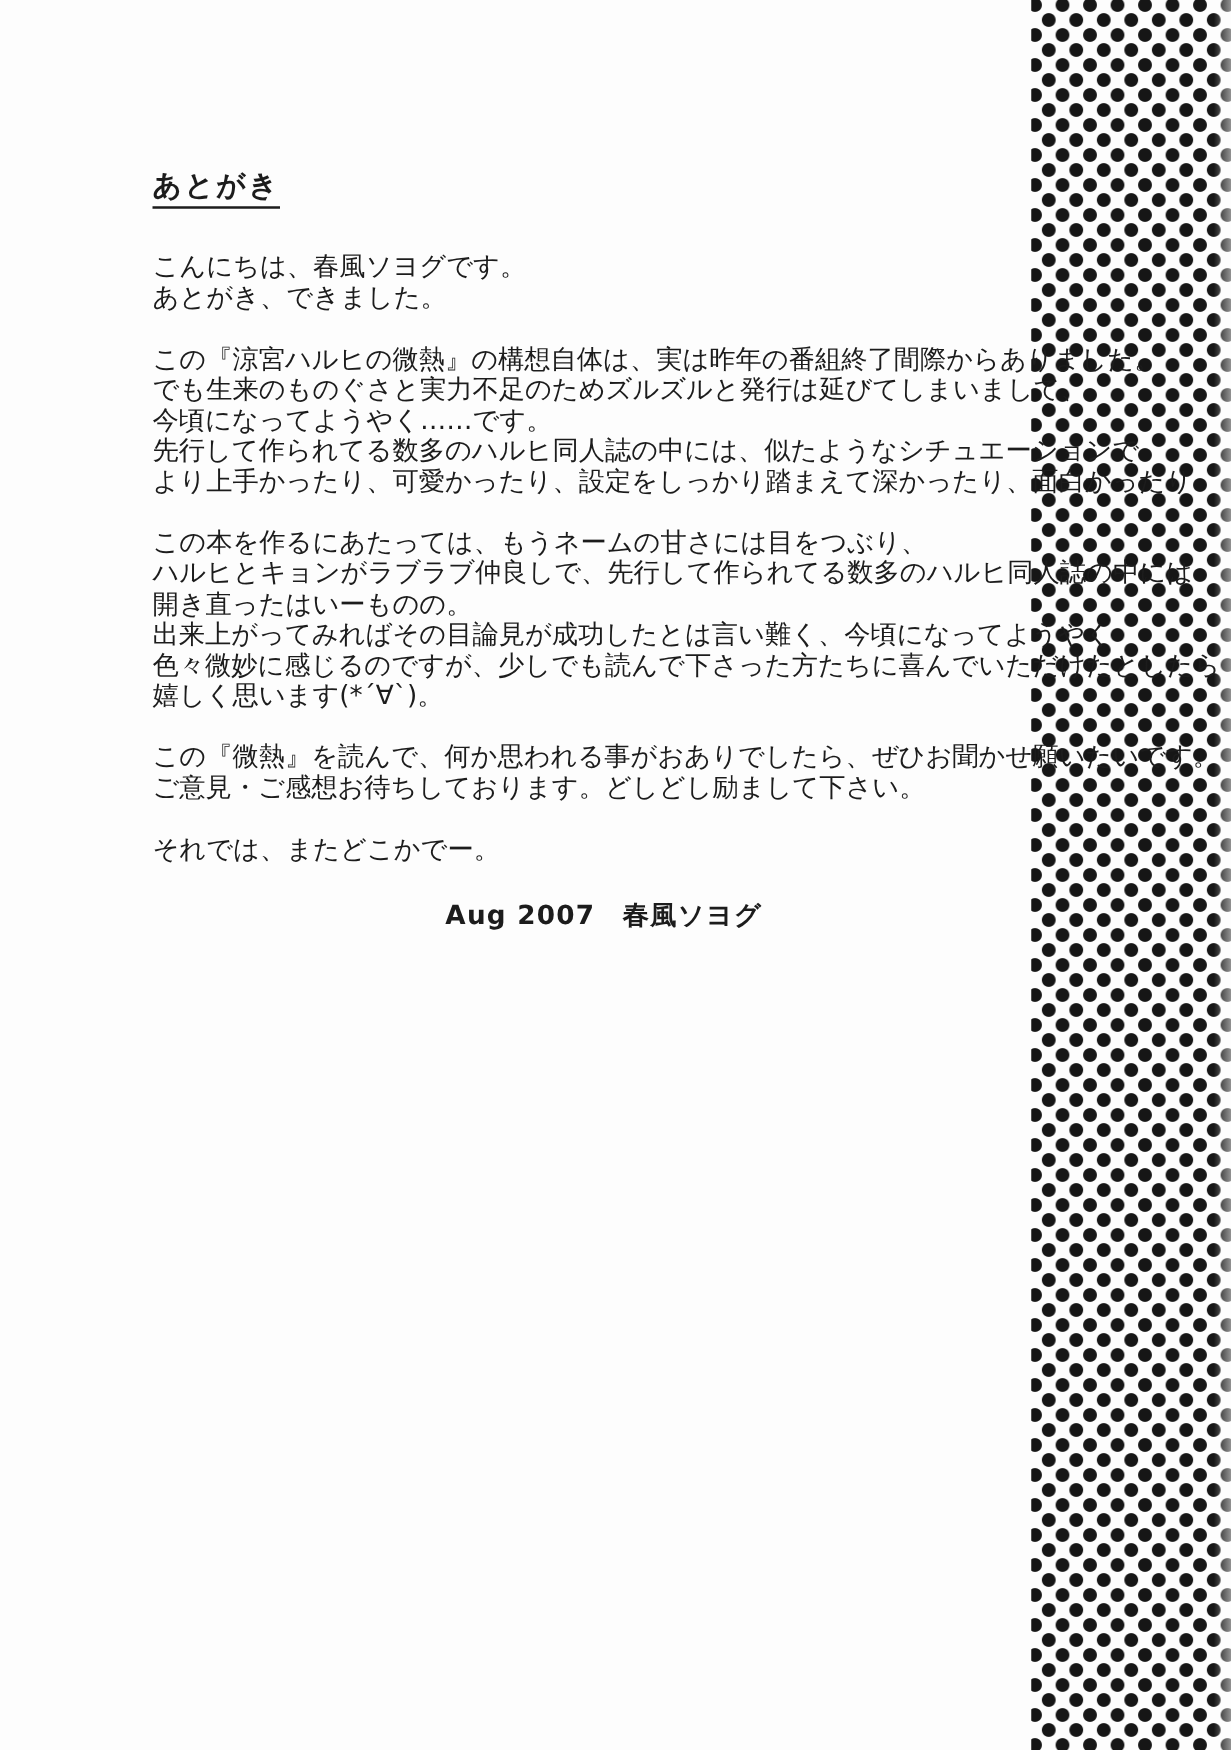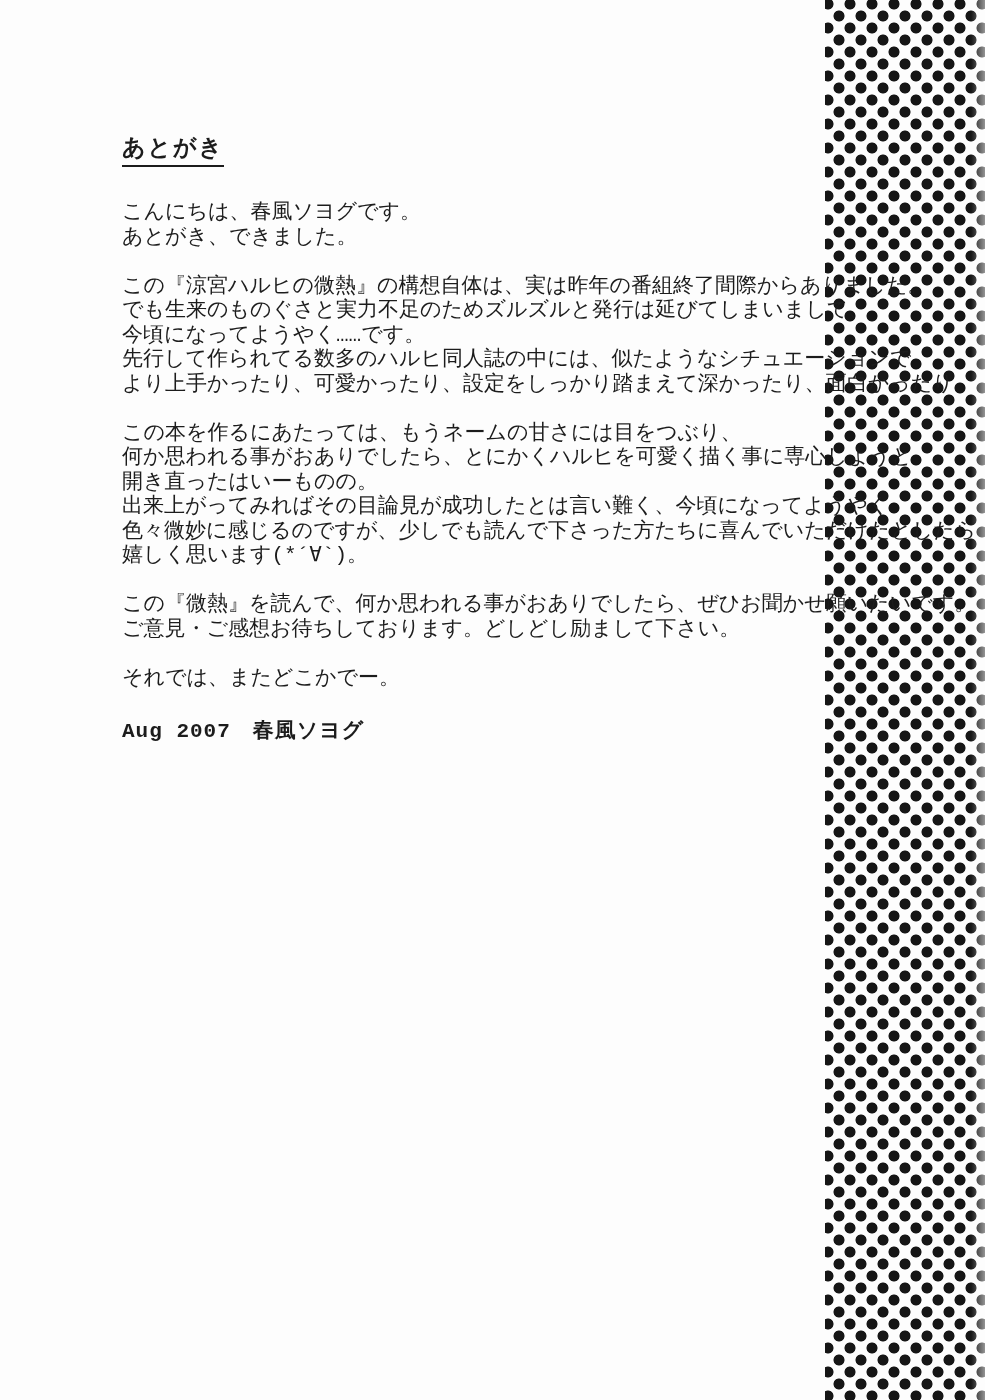--- a/index.html
+++ b/index.html
@@ -1,20 +1,20 @@
 <!DOCTYPE html>
 <html lang="ja" style="--bg: #fdfdfd; --ink: #1c1c1c; --dot: #161616;"><head>
 <meta charset="utf-8">
 <style>
   :root {
     --bg: #fdfdfd;
     --ink: #1c1c1c;
     --dot: #161616;
   }
-  * { box-sizing: border-box; font-family: Liberation Mono, monospace; }
+  * { box-sizing: border-box; }
   html, body { margin: 0; padding: 0; }
   body {
     width: 985px;
     height: 1400px;
     background: var(--bg);
     font-family: "DejaVu Sans", "Liberation Sans", sans-serif;
     color: var(--ink);
     overflow: hidden;
   }
   .page {
@@ -69,20 +69,21 @@
   }
   .text-line {
     white-space: nowrap;
   }
   .signature {
     margin-top: 26px;
     font-size: 21px;
     line-height: 30px;
     font-weight: bold;
     letter-spacing: 1px;
+    text-align: center;
   }
 </style>
 </head>
 <body>
 
 <div class="page">
 
   <div class="dots-strip"></div>
 
   <div class="content">
@@ -97,21 +98,21 @@
     <div class="para">
       <div class="text-line">この『涼宮ハルヒの微熱』の構想自体は、実は昨年の番組終了間際からありました。</div>
       <div class="text-line">でも生来のものぐさと実力不足のためズルズルと発行は延びてしまいまして、</div>
       <div class="text-line">今頃になってようやく……です。</div>
       <div class="text-line">先行して作られてる数多のハルヒ同人誌の中には、似たようなシチュエーションで</div>
       <div class="text-line">より上手かったり、可愛かったり、設定をしっかり踏まえて深かったり、面白かったり</div>
     </div>
 
     <div class="para">
       <div class="text-line">この本を作るにあたっては、もうネームの甘さには目をつぶり、</div>
-      <div class="text-line">何か思われる事がおありでしたら、とにかくハルヒを可愛く描く事に専心しようと</div>
+      <div class="text-line">ハルヒとキョンがラブラブ仲良しで、先行して作られてる数多のハルヒ同人誌の中には</div>
       <div class="text-line">開き直ったはいーものの。</div>
       <div class="text-line">出来上がってみればその目論見が成功したとは言い難く、今頃になってようやく</div>
       <div class="text-line">色々微妙に感じるのですが、少しでも読んで下さった方たちに喜んでいただけたとしたら</div>
       <div class="text-line">嬉しく思います(*´∀`)。</div>
     </div>
 
     <div class="para">
       <div class="text-line">この『微熱』を読んで、何か思われる事がおありでしたら、ぜひお聞かせ願いたいです。</div>
       <div class="text-line">ご意見・ご感想お待ちしております。どしどし励まして下さい。</div>
     </div>

